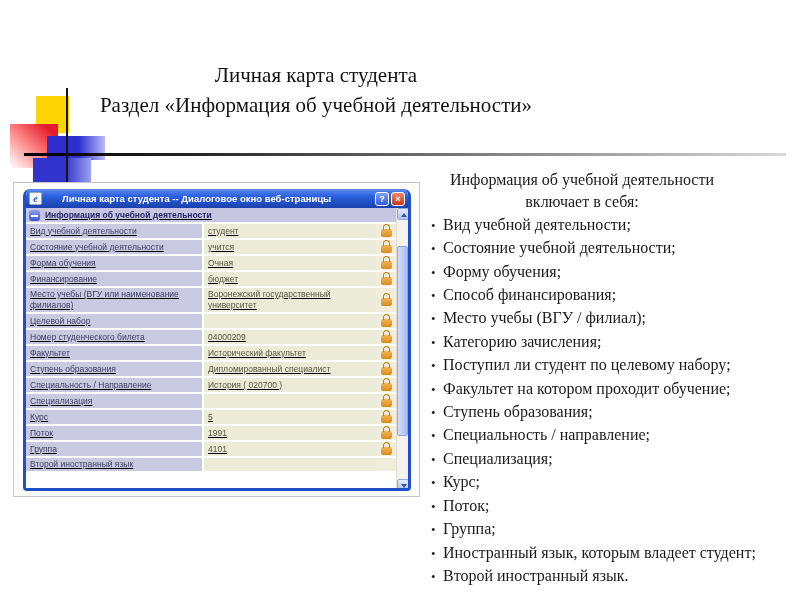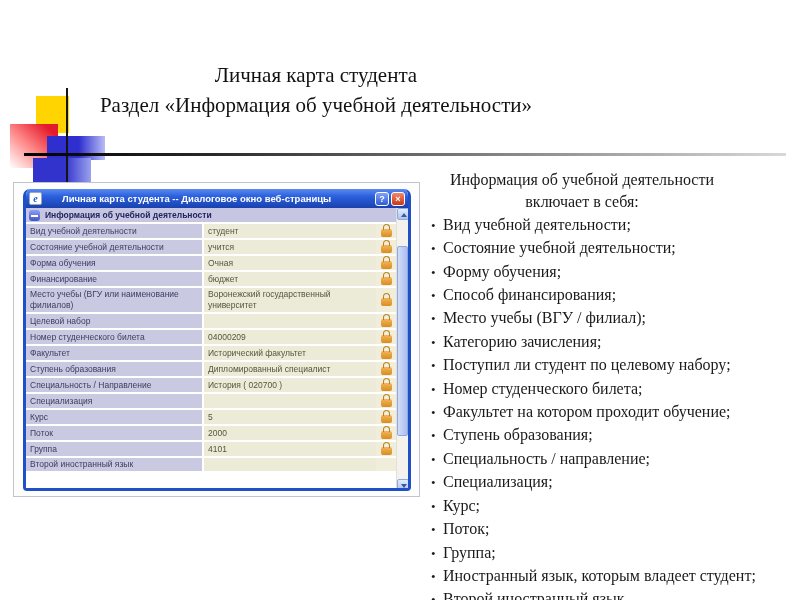--- a/index.html
+++ b/index.html
@@ -46,21 +46,21 @@
     color:#1a5acc; text-align:center; flex:0 0 auto; }
   .tb-title { flex:1; color:#fff; font-size:9.5px; font-weight:bold;
     padding-left:20px; white-space:nowrap; overflow:hidden; }
   .tb-btn { width:14px; height:14px; margin-left:2px; border:1px solid #fff;
     border-radius:3px; color:#fff; font-size:9px; font-weight:bold;
     line-height:12px; text-align:center; flex:0 0 auto; cursor:default; }
   .tb-help { background:linear-gradient(180deg,#7fa2f2,#2f5cd8); }
   .tb-close { background:linear-gradient(180deg,#ef8a6a,#cc3512); }
   
   .content { display:flex; height:283px; background:#fff; }
-  .main { flex:1; overflow:hidden; background:#fff; }
+  .main { flex:1; overflow:hidden; background:#fff;text-decoration:underline; }
   .section-header { height:14px; margin-bottom:2px; background:#c6c6e3;
     display:flex; align-items:center; }
   .collapse-btn { width:11px; height:11px; margin:0 5px 0 3px; border-radius:3px;
     background:linear-gradient(180deg,#8c9ff0,#3f55c8); position:relative; flex:0 0 auto; }
   .collapse-btn::after { content:""; position:absolute; left:2px; top:5px;
     width:7px; height:2px; background:#fff; }
   .section-header span { font-size:8.5px; font-weight:bold; color:#25255e; }
   .row { display:flex; margin-bottom:2px; }
   .cell { font-size:8.5px; line-height:11px; padding:1px 4px; min-height:13px;
     display:flex; align-items:center; }
@@ -206,21 +206,21 @@
               </div>
               <div class="row">
                 <div class="cell cell-label">Курс</div>
                 <div class="cell cell-value">5</div>
                 <div class="cell cell-lock">
                   <span class="lock"></span>
                 </div>
               </div>
               <div class="row">
                 <div class="cell cell-label">Поток</div>
-                <div class="cell cell-value">2000</div>
+                <div class="cell cell-value">1991</div>
                 <div class="cell cell-lock">
                   <span class="lock"></span>
                 </div>
               </div>
               <div class="row">
                 <div class="cell cell-label">Группа</div>
                 <div class="cell cell-value">4101</div>
                 <div class="cell cell-lock">
                   <span class="lock"></span>
                 </div>
@@ -250,21 +250,20 @@
   <div class="right-text">
     <div class="intro">Информация об учебной деятельности включает в себя:</div>
     <ul id="bullets-box">
         <li><span class="bullet-dot">•</span><span>Вид учебной деятельности;</span></li>
         <li><span class="bullet-dot">•</span><span>Состояние учебной деятельности;</span></li>
         <li><span class="bullet-dot">•</span><span>Форму обучения;</span></li>
         <li><span class="bullet-dot">•</span><span>Способ финансирования;</span></li>
         <li><span class="bullet-dot">•</span><span>Место учебы (ВГУ / филиал);</span></li>
         <li><span class="bullet-dot">•</span><span>Категорию зачисления;</span></li>
         <li><span class="bullet-dot">•</span><span>Поступил ли студент по целевому набору;</span></li>
-        <li><span class="bullet-dot">•</span><span>Номер студенческого билета;</span></li>
         <li><span class="bullet-dot">•</span><span>Факультет на котором проходит обучение;</span></li>
         <li><span class="bullet-dot">•</span><span>Ступень образования;</span></li>
         <li><span class="bullet-dot">•</span><span>Специальность / направление;</span></li>
         <li><span class="bullet-dot">•</span><span>Специализация;</span></li>
         <li><span class="bullet-dot">•</span><span>Курс;</span></li>
         <li><span class="bullet-dot">•</span><span>Поток;</span></li>
         <li><span class="bullet-dot">•</span><span>Группа;</span></li>
         <li><span class="bullet-dot">•</span><span>Иностранный язык, которым владеет студент;</span></li>
         <li><span class="bullet-dot">•</span><span>Второй иностранный язык.</span></li>
       </ul>

